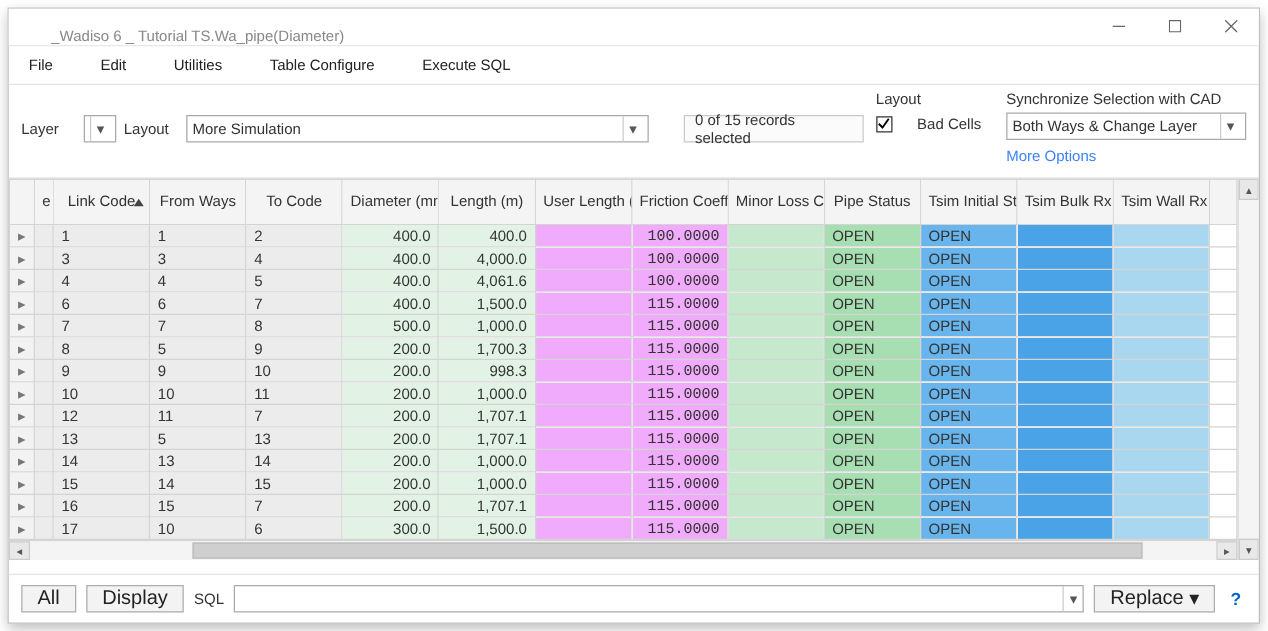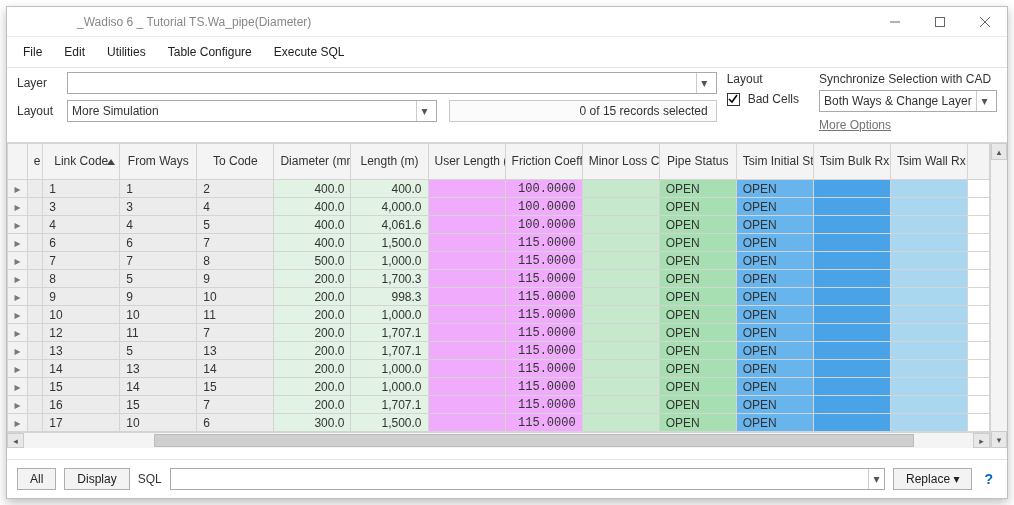--- a/index.html
+++ b/index.html
@@ -17,58 +17,57 @@
     border: 1px solid #bfbfbf;
     box-shadow: 0 4px 10px rgba(0,0,0,0.25);
     display: flex;
     flex-direction: column;
     background: #fff;
   }
   
   .titlebar {
     height: 30px;
     display: flex;
-    align-items: center;
+    align-items: flex-end;
     background: #fff;
     border-bottom: 1px solid #e8e8e8;
     color: #888;
     font-size: 12px;
-    padding-left: 36px;
   }
   .titlebar-icon {
     width: 18px; height: 18px; margin: 0 6px 0 8px;
     background: #fff;
   }
   .titlebar-title { flex: 1; padding-left: 2px; }
   .titlebar-controls { display: flex; }
   .titlebar-btn {
     width: 45px; height: 30px;
     display: flex; align-items: center; justify-content: center;
     color: #666;
   }
   .titlebar-btn svg { width: 10px; height: 10px; }
   
   .menubar {
     display: flex;
     padding: 4px 6px;
-    gap: 2px;
+    gap: 18px;
     border-bottom: 1px solid #e4e4e4;
   }
   .menubar-item {
     padding: 4px 10px;
     color: #222;
   }
   
   .toolbar {
     display: flex;
     gap: 10px;
     padding: 4px 10px 8px 10px;
     border-bottom: 1px solid #d9d9d9;
   }
-  .tb-left { flex: 1; display: flex; flex-direction: column; gap: 6px; }
+  .tb-left { flex: 1; display: flex; flex-direction: row; gap: 6px; }
   .tb-right { display: flex; gap: 20px; }
   .form-row { display: flex; align-items: center; gap: 6px; }
   .form-label { width: 44px; color: #333; }
   .selbox {
     height: 22px;
     border: 1px solid #a9a9a9;
     background: #fff;
     display: flex; align-items: center;
     padding: 0 4px;
     font-size: 12px;
@@ -82,29 +81,29 @@
     color: #555;
   }
   .selstatus {
     height: 22px;
     border: 1px solid #c9c9c9;
     background: #fbfbfb;
     display:flex;align-items:center;justify-content:flex-end;
     padding: 0 8px;
     color:#333;
     flex:1;
-    margin-left: 6px;
+    margin-left: 22px;
   }
   .tb-block { display:flex; flex-direction:column; gap:4px; }
   .tb-block-title { color:#333; font-size:12px; }
-  .checkbox-row { display:flex; align-items:center; gap:8px; height:18px; }
+  .checkbox-row { display:flex; align-items:center; gap:20px; height:18px; }
   .checkbox { width:13px; height:13px; border:1px solid #333; background:#fff; display:flex; align-items:center; justify-content:center; }
   .checkbox.checked svg { display:block; }
   .checkbox svg { display:none; width:10px; height:10px; }
-  .link { color:#737373; text-decoration:underline; cursor:pointer; }
+  .link { color:#3b82f6; cursor:pointer; }
   
   .grid-wrap { flex:1; overflow:hidden; display:flex; flex-direction:column; }
   table.grid { border-collapse: collapse; width: 100%; table-layout: fixed; }
   table.grid th, table.grid td {
     border: 1px solid #d4d4d4;
     padding: 0 6px;
     height: 18px;
     font-size: 12px;
     white-space: nowrap;
     overflow: hidden;
@@ -169,21 +168,21 @@
   
   .bottombar {
     display:flex; align-items:center; gap:8px;
     padding: 8px 10px;
     border-top:1px solid #e4e4e4;
   }
   .btn {
     height:22px; padding:0 12px;
     border:1px solid #adadad; background:#f3f3f3;
     display:flex; align-items:center; justify-content:center;
-    font-size:12px; color:#222;
+    font-size:16px; color:#222;
   }
   .sql-input {
     flex:1; height:22px; border:1px solid #a9a9a9; background:#fff;
     display:flex; align-items:center; position:relative;
   }
   .sql-input .caret { width:16px; border-left:1px solid #ccc; height:100%; display:flex;align-items:center;justify-content:center;color:#555; }
   .help { color:#0066cc; font-weight:bold; font-size:14px; padding:0 4px; }
 </style>
 </head>
 <body>
@@ -249,21 +248,21 @@
             <svg viewBox="0 0 10 10">
                 <polyline points="1,5 4,8 9,1" fill="none" stroke="#000" stroke-width="1.5"></polyline>
               </svg>
           </span>
           <span>Bad Cells</span>
         </label>
       </div>
 
       <div class="tb-block">
         <span class="tb-block-title">Synchronize Selection with CAD</span>
-        <div class="selbox" style="width:178px">
+        <div class="selbox" style="width:192px">
           <span>Both Ways &amp; Change Layer</span>
           <span class="caret">▾</span>
         </div>
         <div class="checkbox-row" style="gap:10px">
           <span class="link">More Options</span>
         </div>
       </div>
     </div>
   </div>
 

